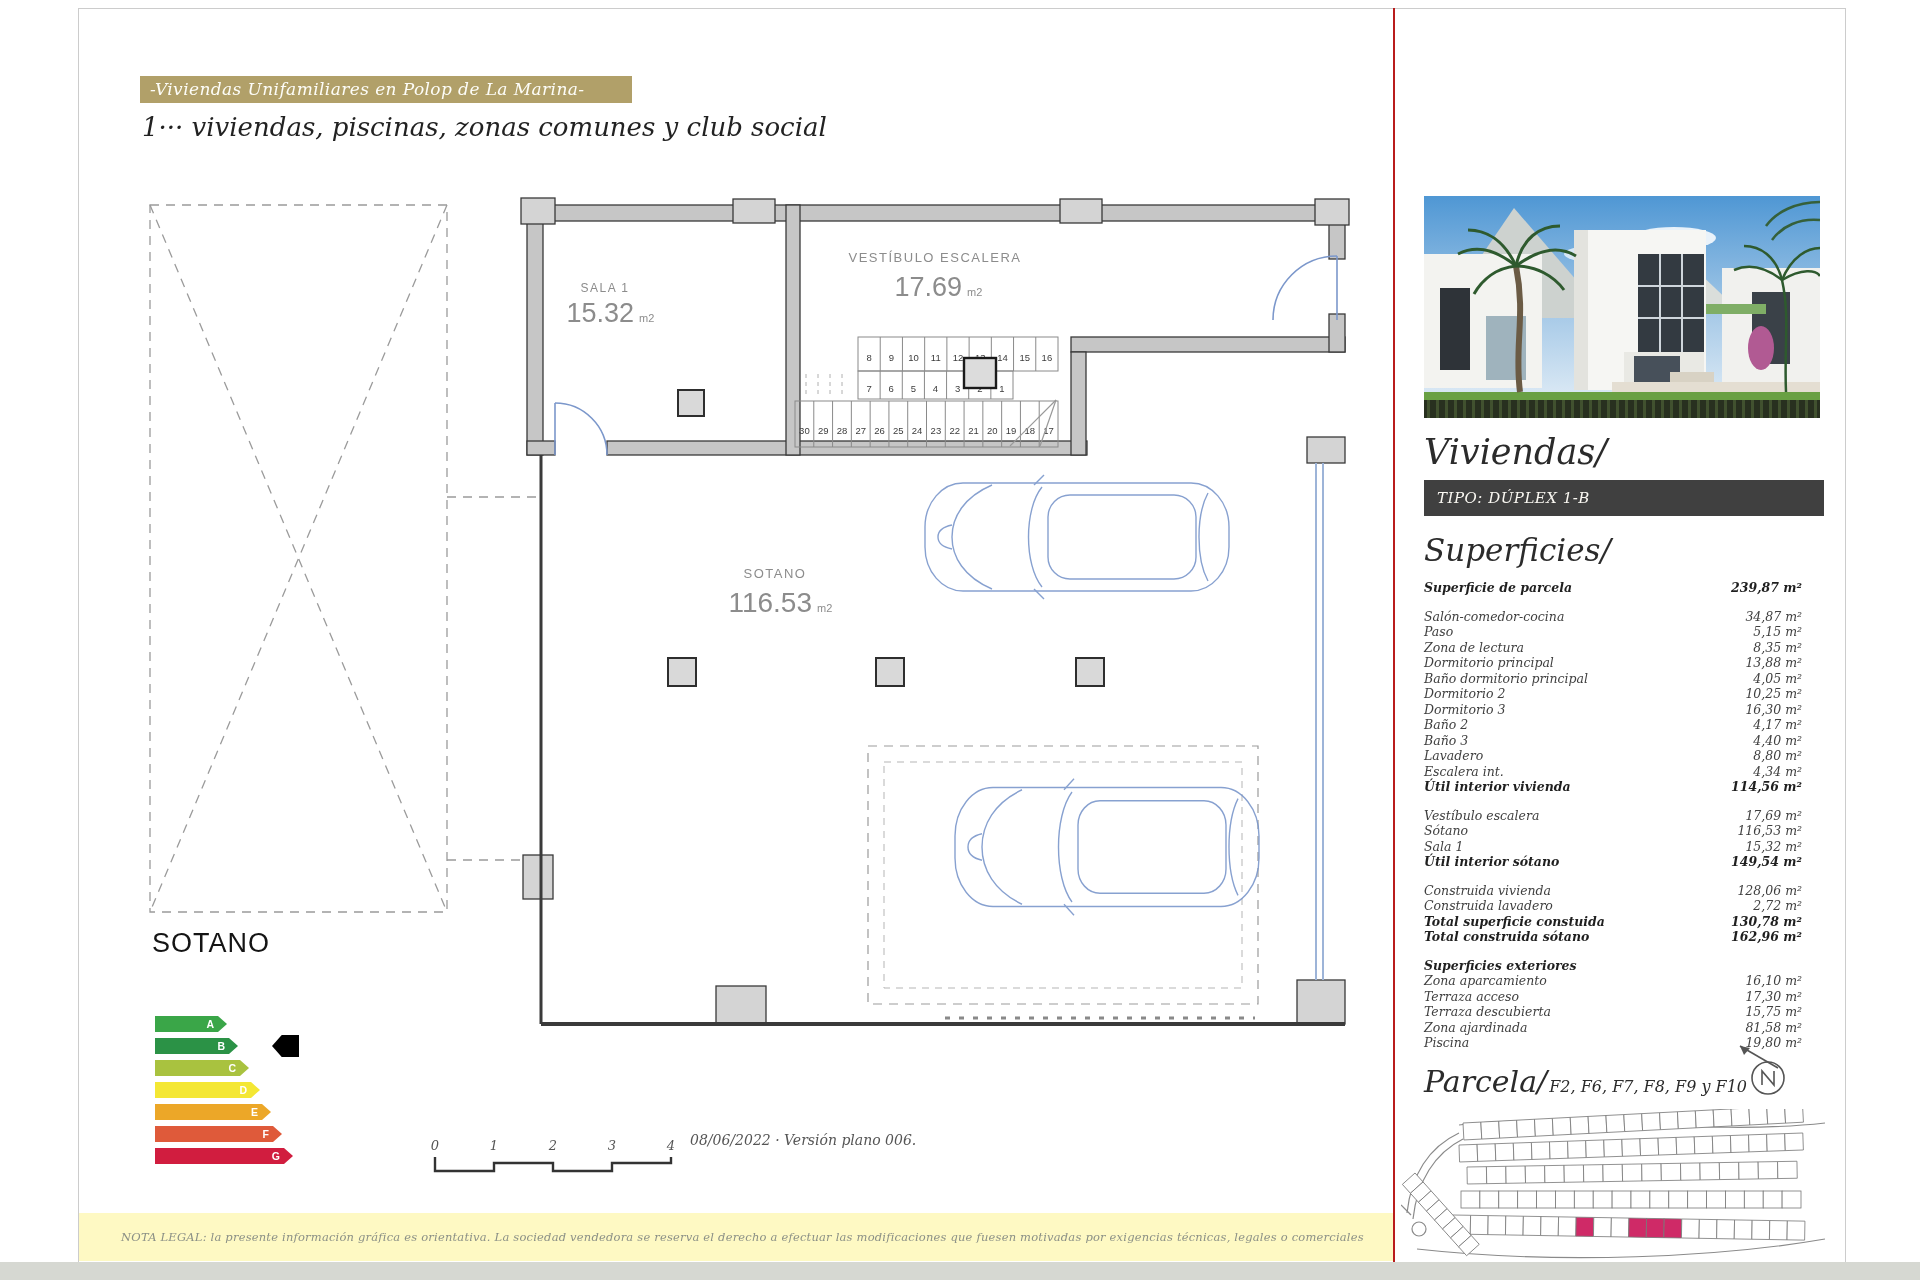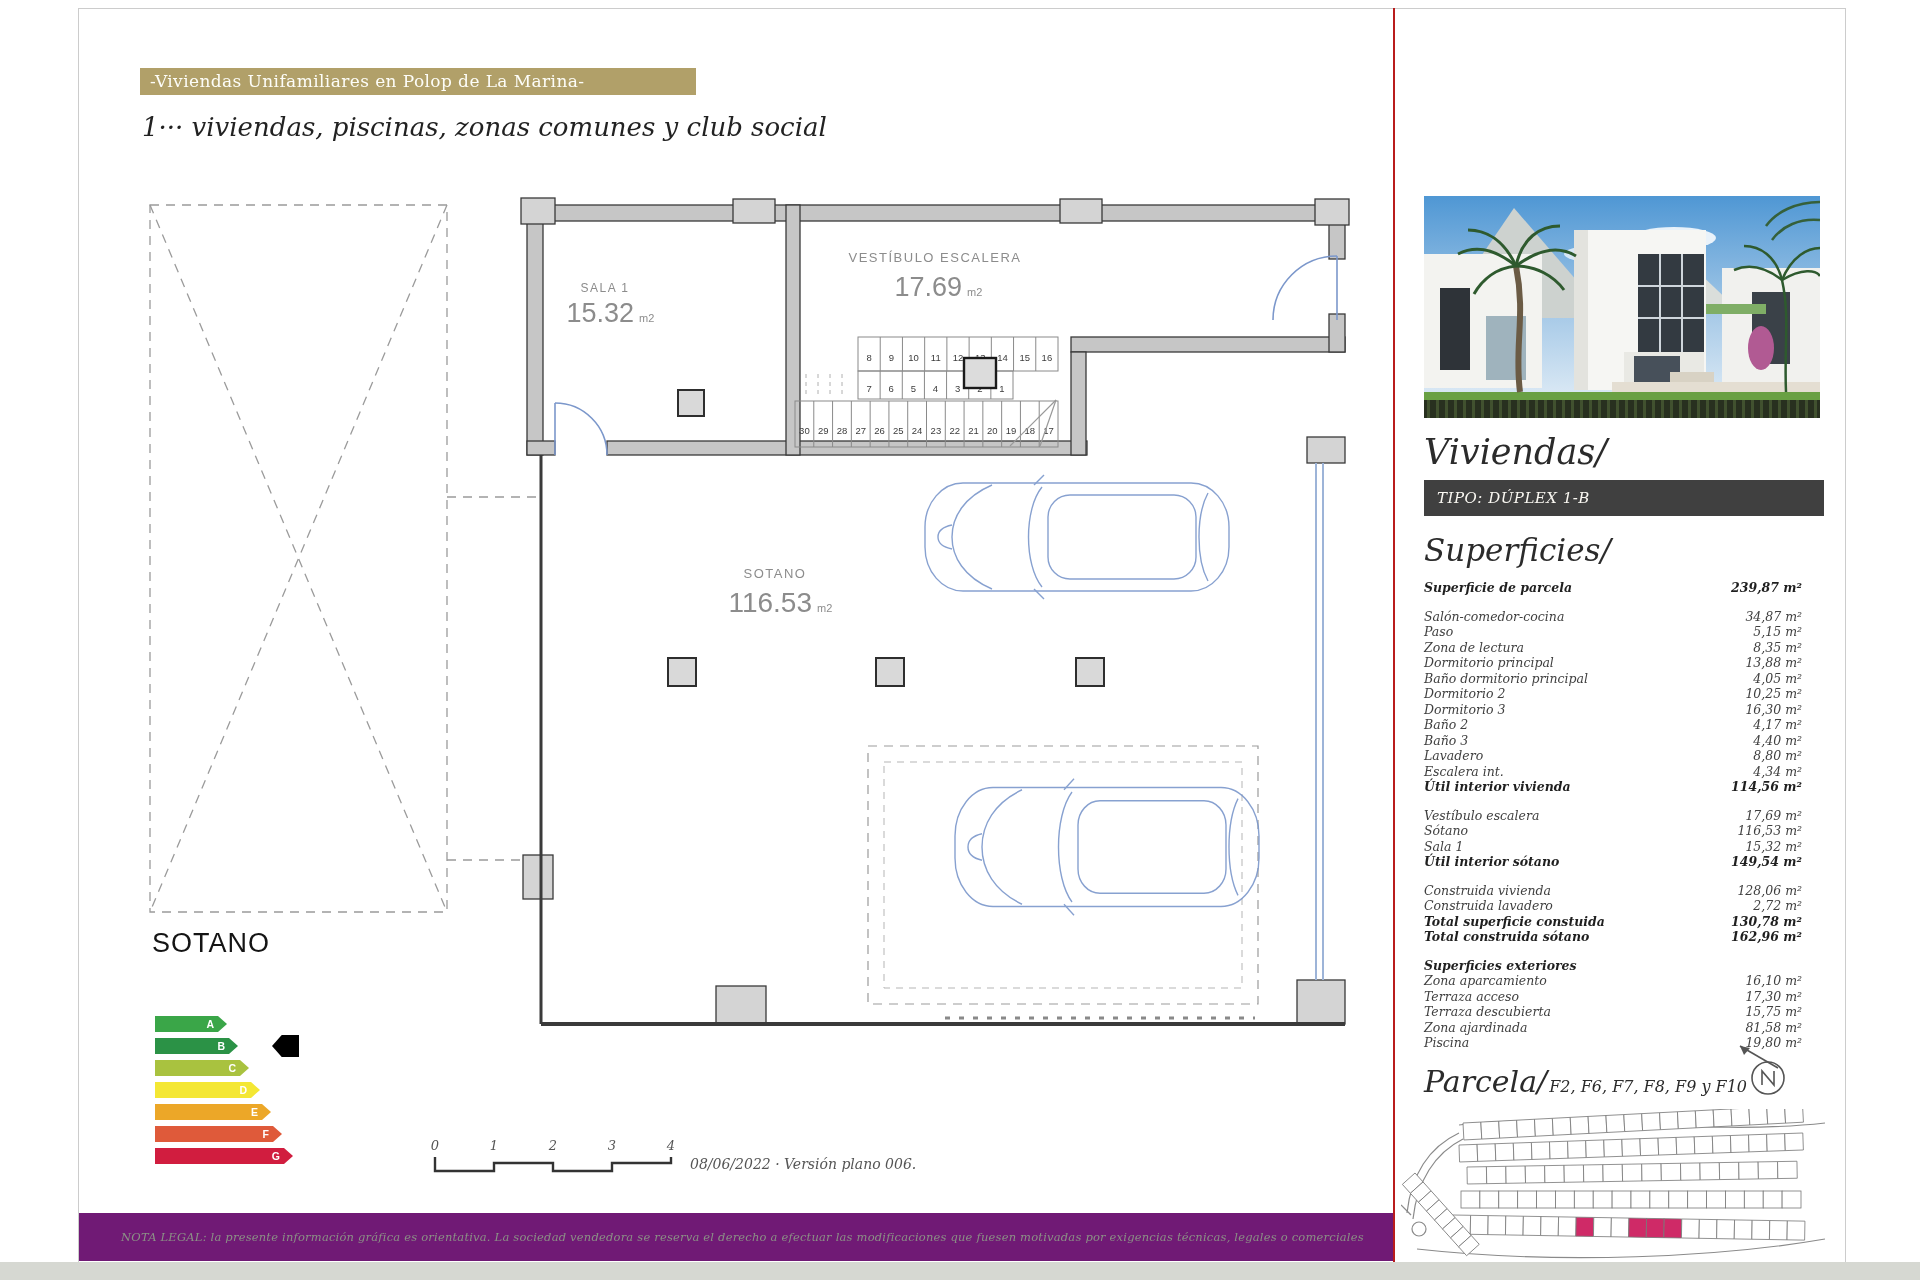--- a/index.html
+++ b/index.html
@@ -2,25 +2,25 @@
 <html><head>
 <meta charset="utf-8">
 <style>
   html,body{margin:0;padding:0;background:#ffffff;width:1920px;height:1280px;position:relative;
     font-family:"Liberation Sans",sans-serif;}
   .abs{position:absolute;}
   .serif{font-family:"DejaVu Serif","Liberation Serif",serif;}
   
   #page-frame{left:78px;top:8px;width:1766px;height:1254px;border:1px solid #cccccc;background:#ffffff;}
   #bottom-band{left:0;top:1262px;width:1920px;height:18px;background:#d6d8d2;}
-  #legal-strip{left:79px;top:1213px;width:1314px;height:48px;background:#701a75;display:flex;align-items:center;}
+  #legal-strip{left:79px;top:1213px;width:1314px;height:48px;background:#fef9c3;display:flex;align-items:center;}
   #legal-strip .txt{font-style:italic;font-size:11.5px;color:#8b9086;padding-left:42px;letter-spacing:.2px;}
   
-  #hdr-banner{left:140px;top:68px;width:556px;height:27px;background:#b1a069;color:#fdfdf8;
-    font-size:17px;line-height:27px;padding-left:10px;box-sizing:border-box;letter-spacing:.4px;}
+  #hdr-banner{left:140px;top:76px;width:492px;height:27px;background:#b1a069;color:#fdfdf8;
+    font-style:italic;font-size:17px;line-height:27px;padding-left:10px;box-sizing:border-box;letter-spacing:.4px;}
   #hdr-sub{left:142px;top:112px;font-style:italic;font-size:26px;color:#222;}
   
   #floor-label{left:152px;top:928px;font-size:27px;color:#141414;letter-spacing:1px;}
   
   #energy{left:155px;top:1016px;width:330px;height:160px;}
   .erow{height:16px;margin-bottom:6px;color:#fff;font-weight:bold;font-size:10.5px;
     display:flex;align-items:center;justify-content:flex-end;box-sizing:border-box;padding-right:13px;
     clip-path:polygon(0 0,calc(100% - 9px) 0,100% 50%,calc(100% - 9px) 100%,0 100%);}
   #energy-pointer{left:117px;top:19px;width:27px;height:22px;background:#000;
     clip-path:polygon(36% 0,100% 0,100% 100%,36% 100%,0 50%);}
@@ -40,21 +40,21 @@
   #parcela-title{font-style:italic;font-size:30px;color:#2b2b2b;}
   #parcela-sub{font-style:italic;font-size:16px;color:#2b2b2b;margin-left:2px;}
   #north-arrow{left:335px;top:1030px;}
   #site-map{margin:10px 0 0 6px;display:block;}
   
   text{font-family:"Liberation Sans",sans-serif;}
   .roomname{fill:#8c8c8c;letter-spacing:1.5px;}
   .roomval{fill:#8c8c8c;}
   .stairnum{fill:#3c3c3c;font-size:9.5px;}
   .scalenum{font-family:"DejaVu Serif",serif;font-style:italic;font-size:13px;fill:#555;}
-  #version-note{left:690px;top:1156px;font-style:italic;font-size:14px;color:#555;}
+  #version-note{left:690px;top:1132px;font-style:italic;font-size:14px;color:#555;}
 </style>
 </head>
 <body>
 
 <div id="page-frame" class="abs"></div>
 
 <div id="hdr-banner" class="abs serif">-Viviendas Unifamiliares en Polop de La Marina-</div>
 <div id="hdr-sub" class="abs serif">1··· viviendas, piscinas, zonas comunes y club social</div>
 
 <svg class="abs" style="left:0;top:0" width="1920" height="1280" viewBox="0 0 1920 1280">

